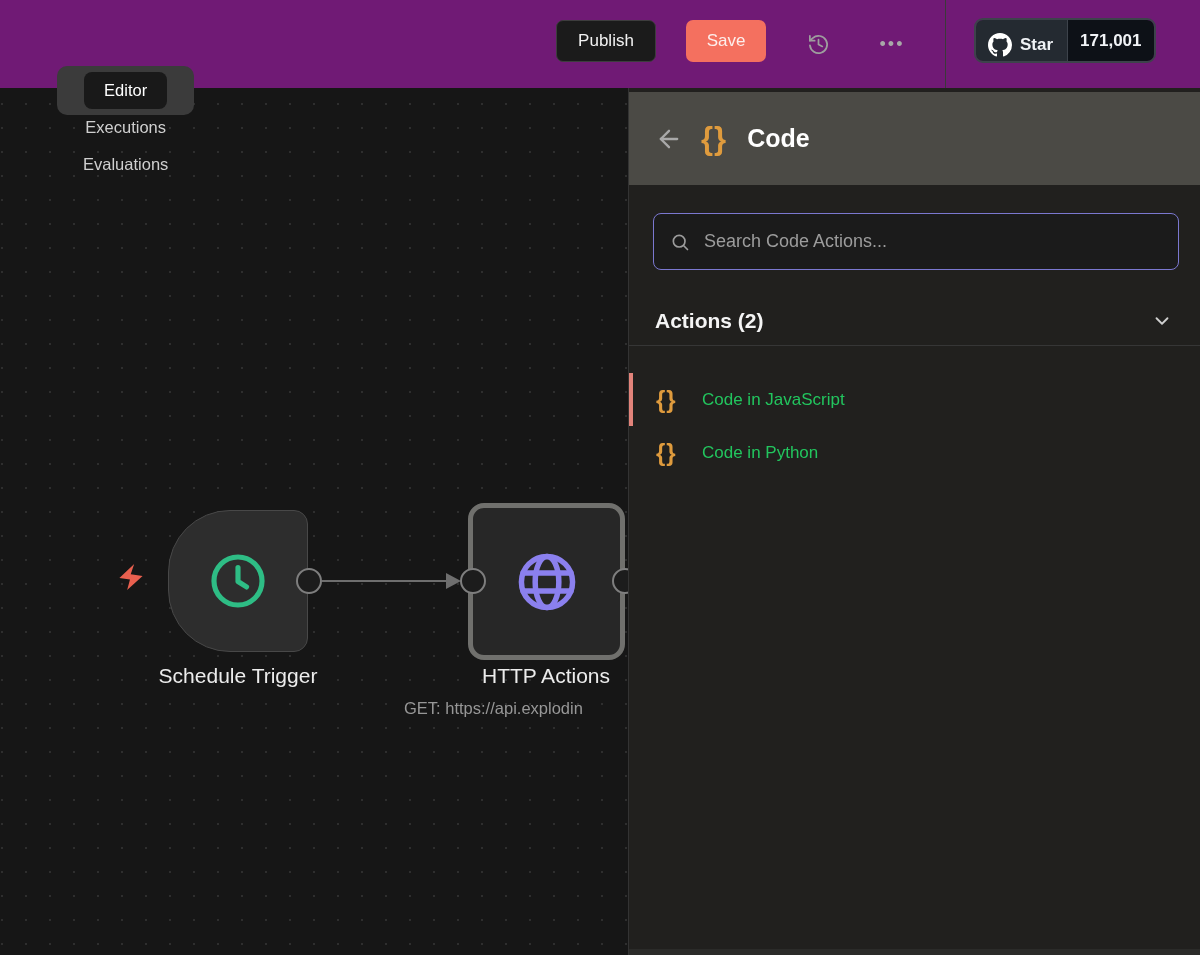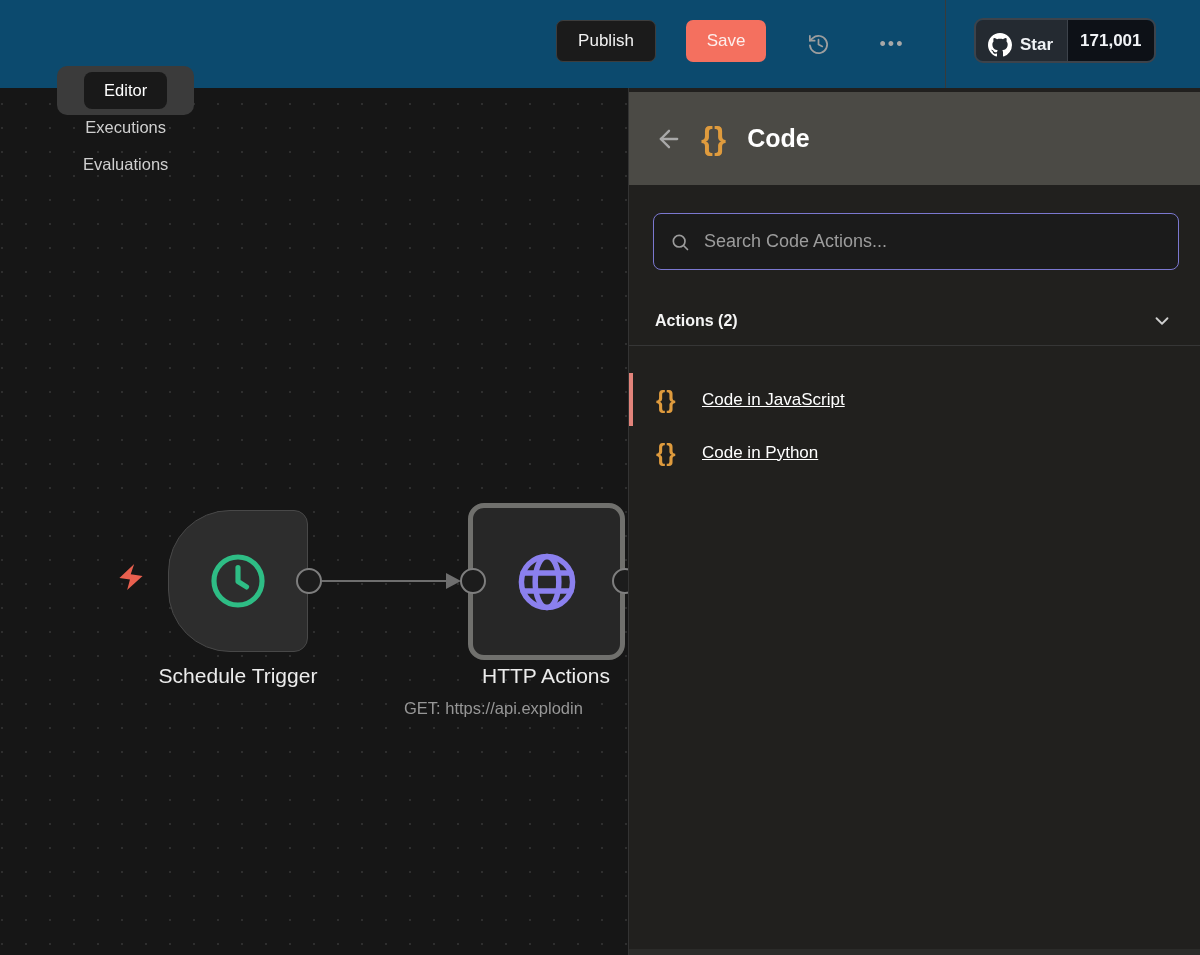--- a/index.html
+++ b/index.html
@@ -2,21 +2,21 @@
 <html><head>
 <meta charset="utf-8">
 <style>
   * { margin:0; padding:0; box-sizing:border-box; }
   html,body { width:1200px; height:955px; overflow:hidden; background:#161616;
     font-family:"Liberation Sans", sans-serif; }
   .stage { position:absolute; top:0; left:0; width:1200px; height:955px; }
 
   
   .topbar { position:absolute; top:0; left:0; width:1200px; height:88px;
-    background:#0c4a6e; z-index:4; }
+    background:#701a75; z-index:4; }
   .btn-publish { position:absolute; left:556px; top:20px; width:100px; height:42px;
     background:#1b1b1b; border:1px solid #3d3d3d; border-radius:7px;
     color:#f2f2f2; font-size:17px; display:flex; align-items:center; justify-content:center;
     cursor:pointer; }
   .btn-save { position:absolute; left:686px; top:20px; width:80px; height:42px;
     background:#f4705f; border:none; border-radius:7px;
     color:#fdeeec; font-size:17px; display:flex; align-items:center; justify-content:center;
     cursor:pointer; }
   .icon-btn { position:absolute; top:24px; width:40px; height:40px; background:none; border:none;
     display:flex; align-items:center; justify-content:center; cursor:pointer; color:#9e9e9e; }
@@ -80,31 +80,31 @@
 
   .searchbox { position:absolute; left:24px; top:125px; width:526px; height:57px;
     background:#1b1b1b; border:1.5px solid #7b78d0; border-radius:8px;
     display:flex; align-items:center; padding:0 16px; gap:14px; }
   .searchbox input { background:transparent; border:none; outline:none; flex:1;
     color:#e6e6e6; font-size:18px; font-family:"Liberation Sans", sans-serif; }
   .searchbox input::placeholder { color:#9c9c9c; }
 
   .section-row { position:absolute; left:0; top:210px; width:572px; height:46px;
     display:flex; align-items:center; cursor:pointer; }
-  .section-label { color:#f4f4f4; font-size:16px; font-weight:700; margin-left:26px; flex:1; }
+  .section-label { color:#f4f4f4; font-size:21px; font-weight:700; margin-left:26px; flex:1; }
   .section-chevron { margin-right:28px; color:#cfcfcf; display:flex; }
   .panel-divider { position:absolute; left:0; top:257px; width:572px; height:1px; background:#363636; }
 
   .action-item { position:absolute; left:0; width:572px; height:53px;
     display:flex; align-items:center; cursor:pointer; }
   .item-js { top:285px; }
   .item-py { top:338px; }
   .item-accent { position:absolute; left:0; top:0; width:4px; height:53px; background:#e2837a; }
   .braces.item { font-size:24px; margin-left:27px; width:42px; }
-  .item-label { color:#ffffff; font-size:17px; margin-left:4px;text-decoration:underline; }
+  .item-label { color:#22c55e; font-size:17px; margin-left:4px; }
 
   .panel-bottom-strip { position:absolute; left:0; bottom:0; width:572px; height:6px; background:#2b2b29; }
 </style>
 </head>
 <body>
 
 <div class="stage">
 
   <header class="topbar">
     <button class="btn-publish">Publish</button>

